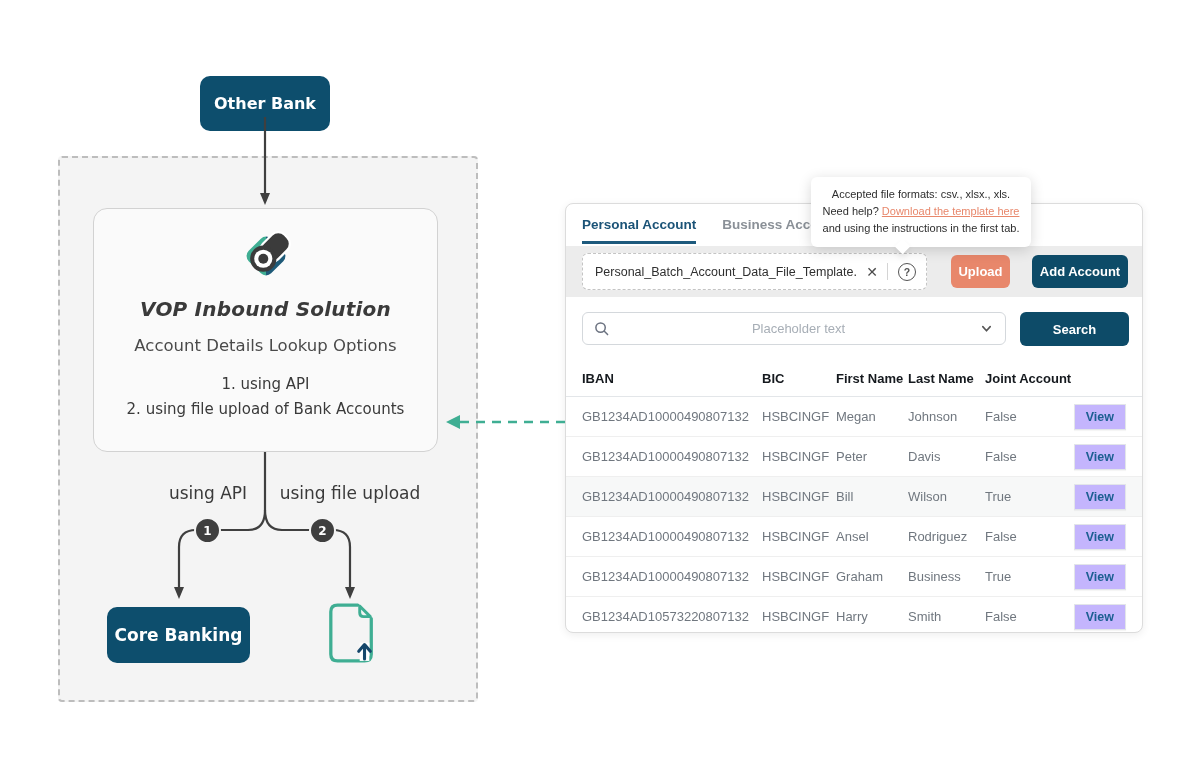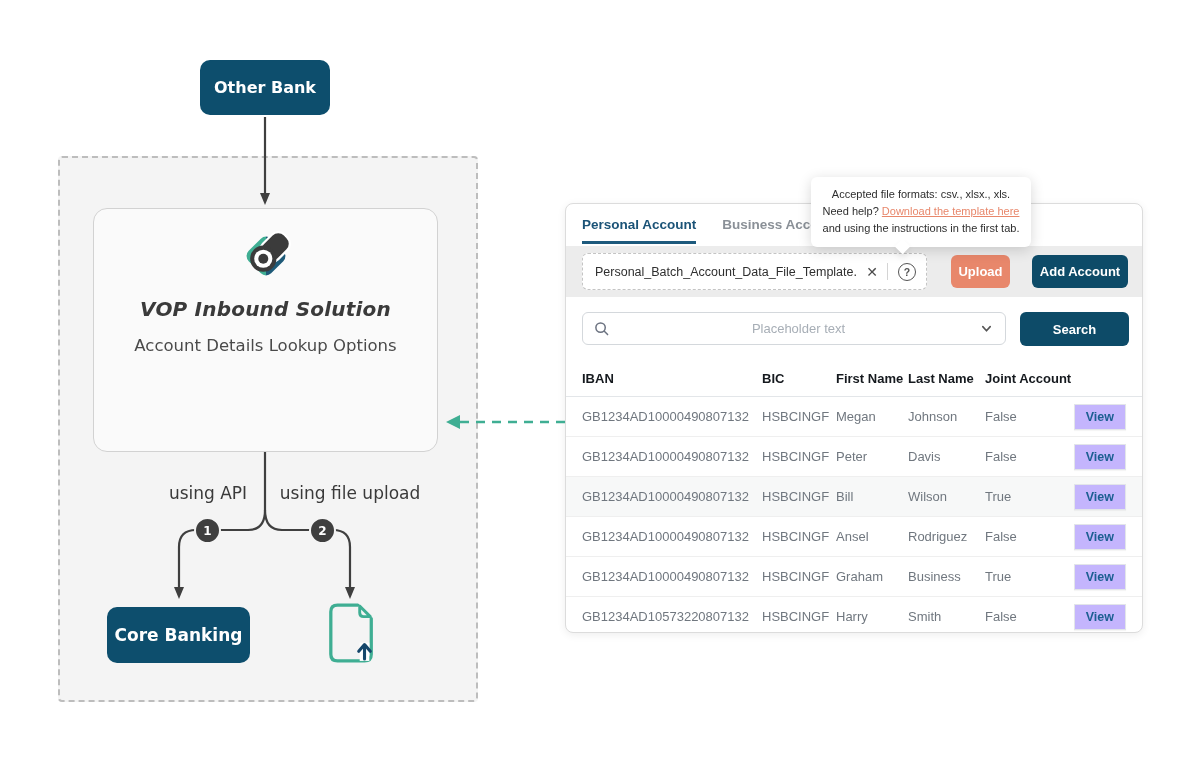--- a/index.html
+++ b/index.html
@@ -6,21 +6,21 @@
   body{width:1200px;height:761px;position:relative;background:#ffffff;overflow:hidden;
        font-family:"Liberation Sans",sans-serif;}
   .abs{position:absolute;}
 
   
   .diagram-font{font-family:"DejaVu Sans",sans-serif;}
   .outer-dashed{left:58px;top:156px;width:420px;height:546px;background:#F4F4F4;
                 border:2px dashed #BDBDBD;border-radius:4px;box-sizing:border-box;z-index:1;}
   .node-btn{background:#0D4E6D;color:#ffffff;display:flex;align-items:center;justify-content:center;
             border-radius:10px;font-weight:600;z-index:2;}
-  .other-bank{left:200px;top:60px;width:130px;height:55px;font-size:16px;}
+  .other-bank{left:200px;top:76px;width:130px;height:55px;font-size:16px;}
   .core-banking{left:107px;top:607px;width:143px;height:56px;font-size:17px;}
   .vop-box{left:93px;top:208px;width:345px;height:244px;background:#FAFAFA;
            border:1.5px solid #D2D2D2;border-radius:14px;box-sizing:border-box;z-index:2;
            display:flex;flex-direction:column;align-items:center;text-align:center;}
   .vop-logo{margin-top:18px;}
   .vop-title{margin-top:12px;font-size:20px;font-weight:700;color:#3A3A3A;letter-spacing:.2px;font-style:italic;}
   .vop-subtitle{margin-top:15px;font-size:16.5px;color:#4A4A4A;}
   .vop-options{margin-top:17px;font-size:15px;color:#3A3A3A;line-height:25px;}
   .branch-label{z-index:2;font-size:17px;color:#3A3A3A;text-align:center;}
   .branch-label-1{left:150px;top:483px;width:116px;}
@@ -100,20 +100,24 @@
       <rect x="0" y="0" width="32" height="64" fill="#3FAE93"></rect>
       <rect x="32" y="0" width="32" height="64" fill="#1E5A78"></rect>
     </g>
     <rect x="25" y="10" width="34" height="24" rx="10" transform="rotate(-45 42 22)" fill="#3B3B3B" stroke="#ffffff" stroke-width="2.5"></rect>
     <circle cx="29" cy="35" r="14.5" fill="#3B3B3B"></circle>
     <circle cx="29" cy="35" r="10" fill="#ffffff"></circle>
     <circle cx="29" cy="35" r="5.5" fill="#3B3B3B"></circle>
   </svg>
   <div class="vop-title">VOP Inbound Solution</div>
   <div class="vop-subtitle">Account Details Lookup Options</div>
+  <div class="vop-options">
+    <div>1. using API</div>
+    <div>2. using file upload of Bank Accounts</div>
+  </div>
 </div>
 
 <div class="abs branch-label branch-label-1 diagram-font">using API</div>
 <div class="abs branch-label branch-label-2 diagram-font">using file upload</div>
 
 <div class="abs num-circle num-1 diagram-font">1</div>
 <div class="abs num-circle num-2 diagram-font">2</div>
 
 <div class="abs node-btn core-banking diagram-font">
   <span>Core Banking</span>

